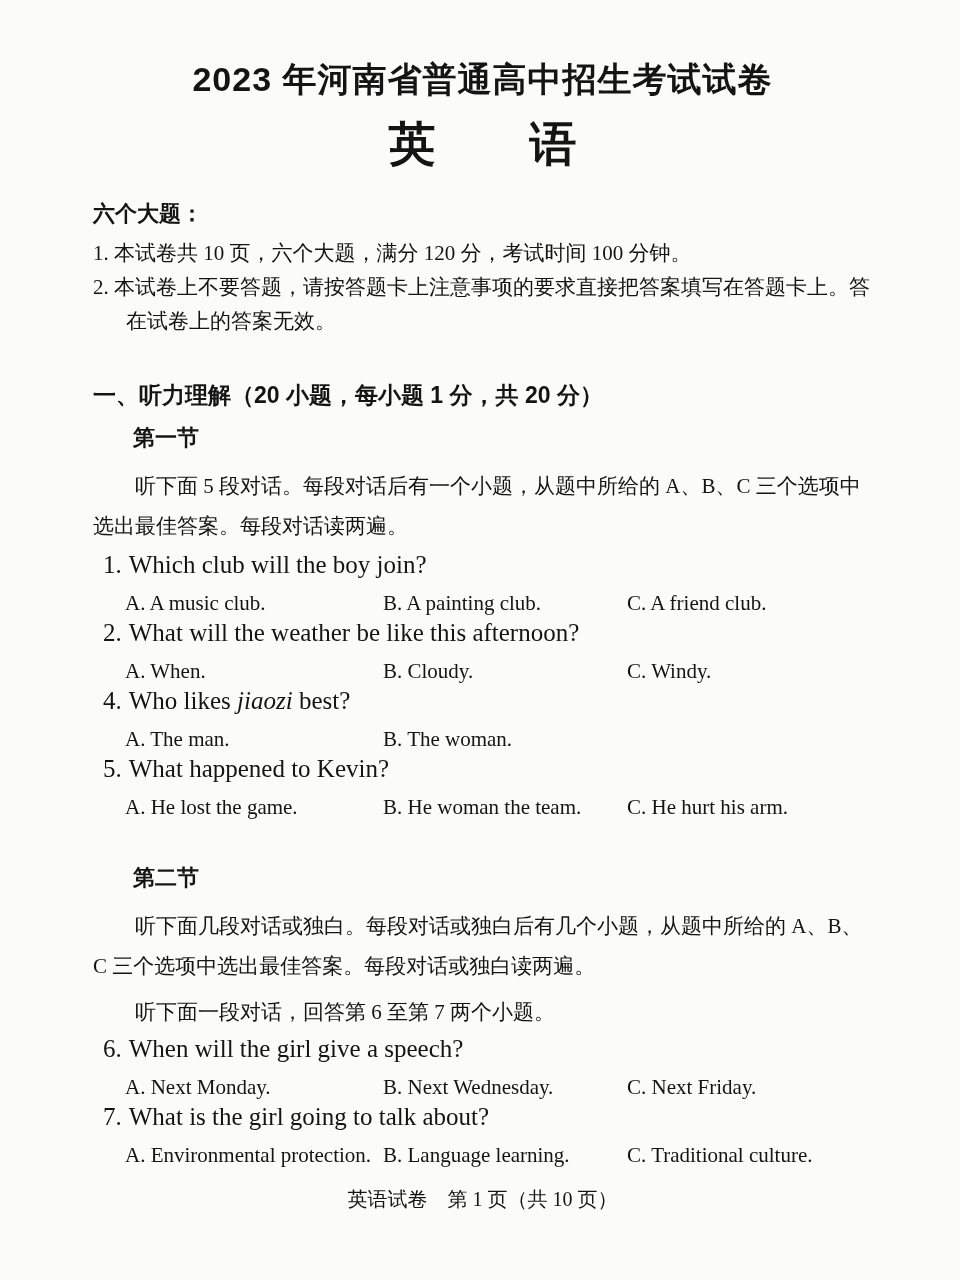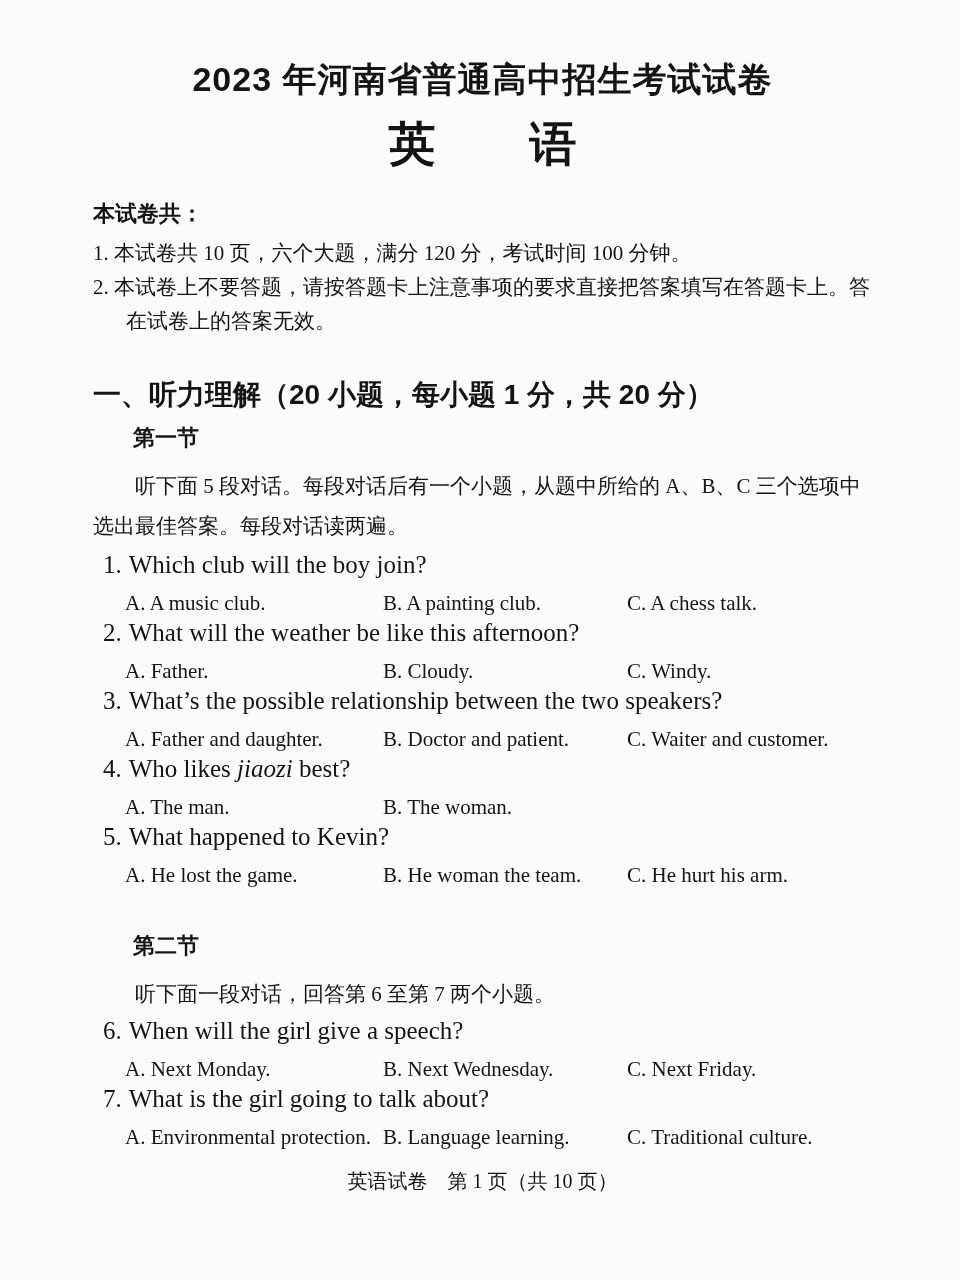--- a/index.html
+++ b/index.html
@@ -53,21 +53,21 @@
     font-size: 21px;
     line-height: 34px;
     padding-left: 33px;
     text-indent: -33px;
     margin: 0;
   }
   
   .section-heading {
     font-family: "Liberation Sans", "DejaVu Sans", sans-serif;
     font-weight: 700;
-    font-size: 28px;
+    font-size: 23px;
     line-height: 30px;
     margin: 42px 0 14px 0;
   }
   .part-heading {
     font-family: "Liberation Sans", "DejaVu Sans", sans-serif;
     font-weight: 700;
     font-size: 22px;
     line-height: 28px;
     margin: 0 0 14px 40px;
   }
@@ -122,63 +122,53 @@
 </style>
 </head>
 <body>
 
 <div class="page">
 
   <h1 class="exam-title">2023 年河南省普通高中招生考试试卷</h1>
   <h2 class="subject-title">英　　语</h2>
 
   <div class="notices">
-    <div class="notices-heading">本试卷共：</div>
+    <div class="notices-heading">六个大题：</div>
     <p class="notice-item">1. 本试卷共 10 页，六个大题，满分 120 分，考试时间 100 分钟。</p>
     <p class="notice-item">2. 本试卷上不要答题，请按答题卡上注意事项的要求直接把答案填写在答题卡上。答在试卷上的答案无效。</p>
   </div>
 
   <div class="section-heading">一、听力理解（20 小题，每小题 1 分，共 20 分）</div>
 
   <div class="part1">
     <div class="part-heading">第一节</div>
     <p class="instructions">听下面 5 段对话。每段对话后有一个小题，从题中所给的 A、B、C 三个选项中选出最佳答案。每段对话读两遍。</p>
 
     <div class="question">
       <div class="q-line">
         <span class="q-num">1.</span><span>Which club will the boy join?</span>
       </div>
       <div class="opts">
         <span class="opt opt-a">A. A music club.</span>
         <span class="opt opt-b">B. A painting club.</span>
-        <span class="opt opt-c">C. A chess talk.</span>
+        <span class="opt opt-c">C. A friend club.</span>
       </div>
     </div>
 
     <div class="question">
       <div class="q-line">
         <span class="q-num">2.</span><span>What will the weather be like this afternoon?</span>
       </div>
       <div class="opts">
-        <span class="opt opt-a">A. Father.</span>
+        <span class="opt opt-a">A. When.</span>
         <span class="opt opt-b">B. Cloudy.</span>
         <span class="opt opt-c">C. Windy.</span>
       </div>
     </div>
 
-    <div class="question">
-      <div class="q-line">
-        <span class="q-num">3.</span><span>What’s the possible relationship between the two speakers?</span>
-      </div>
-      <div class="opts">
-        <span class="opt opt-a">A. Father and daughter.</span>
-        <span class="opt opt-b">B. Doctor and patient.</span>
-        <span class="opt opt-c">C. Waiter and customer.</span>
-      </div>
-    </div>
 
     <div class="question">
       <div class="q-line">
         <span class="q-num">4.</span><span><span>Who likes </span><em class="q-italic">jiaozi</em><span> best?</span></span>
       </div>
       <div class="opts">
         <span class="opt opt-a">A. The man.</span>
         <span class="opt opt-b">B. The woman.</span>
       </div>
     </div>
@@ -190,20 +180,21 @@
       <div class="opts">
         <span class="opt opt-a">A. He lost the game.</span>
         <span class="opt opt-b">B. He woman the team.</span>
         <span class="opt opt-c">C. He hurt his arm.</span>
       </div>
     </div>
   </div>
 
   <div class="part2">
     <div class="part-heading">第二节</div>
+    <p class="instructions">听下面几段对话或独白。每段对话或独白后有几个小题，从题中所给的 A、B、C 三个选项中选出最佳答案。每段对话或独白读两遍。</p>
     <p class="sub-instruction">听下面一段对话，回答第 6 至第 7 两个小题。</p>
 
     <div class="question">
       <div class="q-line">
         <span class="q-num">6.</span><span>When will the girl give a speech?</span>
       </div>
       <div class="opts">
         <span class="opt opt-a">A. Next Monday.</span>
         <span class="opt opt-b">B. Next Wednesday.</span>
         <span class="opt opt-c">C. Next Friday.</span>

